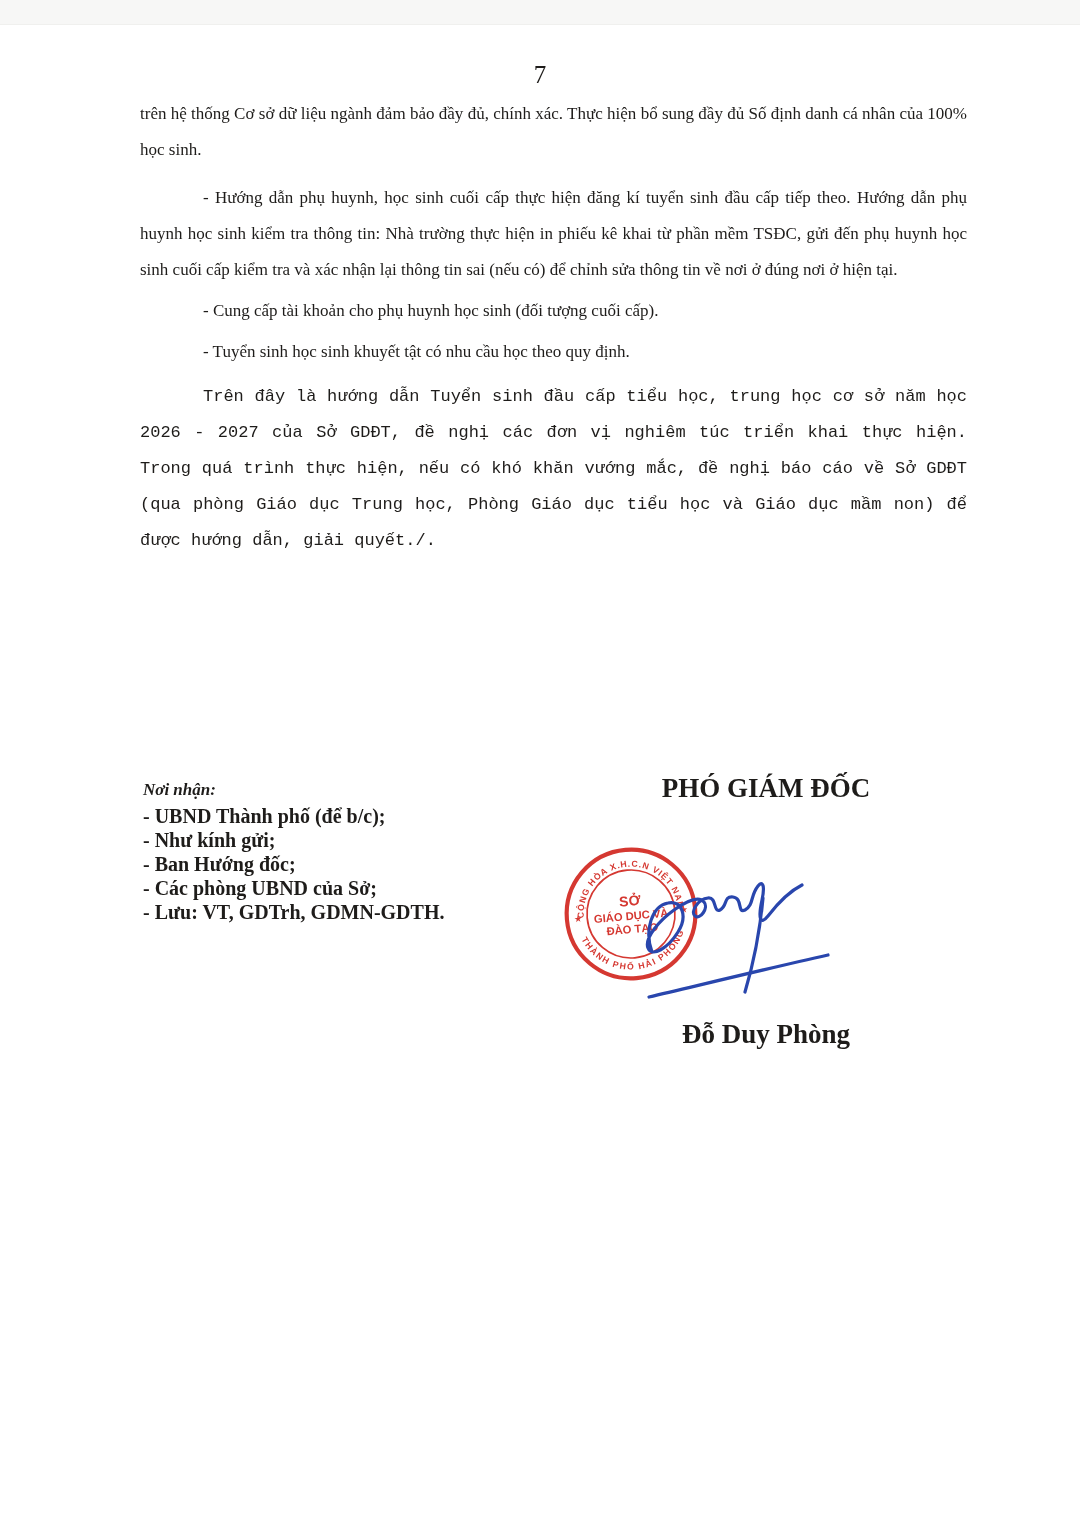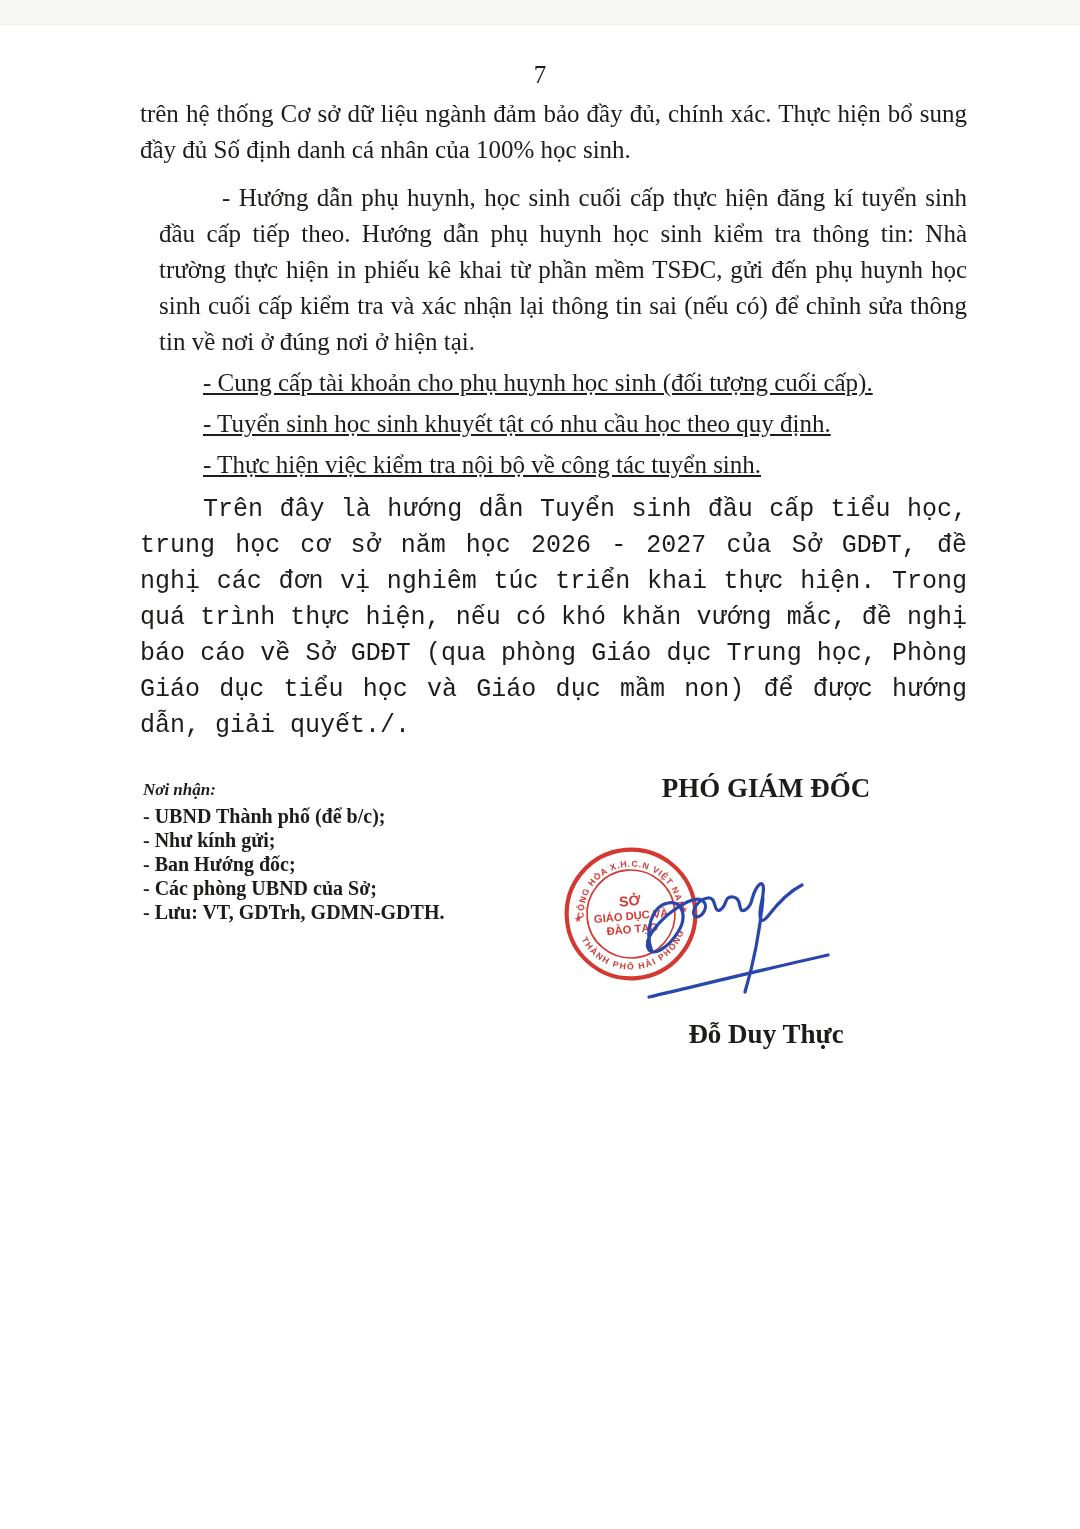--- a/index.html
+++ b/index.html
@@ -15,26 +15,26 @@
   .scan-band {
     position: absolute; top: 0; left: 0; width: 100%; height: 24px;
     background: #f7f7f6; border-bottom: 1px solid #f0f0ee;
   }
   .page-number {
     position: absolute; top: 60px; left: 0; width: 100%;
     text-align: center; font-size: 25px; line-height: 30px;
   }
   .body-text {
     position: absolute; top: 96px; left: 140px; width: 827px;
-    font-size: 25px; line-height: 36px; text-align: justify;
+    font-size: 17px; line-height: 36px; text-align: justify;
   }
   .body-text p { margin: 0; }
   .body-text p.indent { text-indent: 63px; }
-  .body-text p.guidance { margin-top: 12px; margin-left: 19px; }
-  .body-text p.bullet { margin: 5px 0; text-decoration: underline; }
+  .body-text p.guidance { margin-top: 12px; }
+  .body-text p.bullet { margin: 5px 0; }
   .body-text p.closing { margin-top: 9px; font-family: Liberation Mono, monospace; }
   .recipients {
     position: absolute; left: 143px; top: 776px; width: 380px;
   }
   .recipients .label {
     font-size: 17px; font-weight: bold; font-style: italic; line-height: 28px;
   }
   .recipients .item {
     font-size: 20px; line-height: 24px; font-weight: bold;
   }
@@ -66,21 +66,20 @@
 
   <div class="scan-band"></div>
 
   <div class="page-number">7</div>
 
   <div class="body-text">
     <p>trên hệ thống Cơ sở dữ liệu ngành đảm bảo đầy đủ, chính xác. Thực hiện bổ sung đầy đủ Số định danh cá nhân của 100% học sinh.</p>
     <p class="indent guidance">- Hướng dẫn phụ huynh, học sinh cuối cấp thực hiện đăng kí tuyển sinh đầu cấp tiếp theo. Hướng dẫn phụ huynh học sinh kiểm tra thông tin: Nhà trường thực hiện in phiếu kê khai từ phần mềm TSĐC, gửi đến phụ huynh học sinh cuối cấp kiểm tra và xác nhận lại thông tin sai (nếu có) để chỉnh sửa thông tin về nơi ở đúng nơi ở hiện tại.</p>
     <p class="indent bullet">- Cung cấp tài khoản cho phụ huynh học sinh (đối tượng cuối cấp).</p>
     <p class="indent bullet">- Tuyển sinh học sinh khuyết tật có nhu cầu học theo quy định.</p>
-    <p class="indent bullet">- Thực hiện việc kiểm tra nội bộ về công tác tuyển sinh.</p>
     <p class="indent closing">Trên đây là hướng dẫn Tuyển sinh đầu cấp tiểu học, trung học cơ sở năm học 2026 - 2027 của Sở GDĐT, đề nghị các đơn vị nghiêm túc triển khai thực hiện. Trong quá trình thực hiện, nếu có khó khăn vướng mắc, đề nghị báo cáo về Sở GDĐT (qua phòng Giáo dục Trung học, Phòng Giáo dục tiểu học và Giáo dục mầm non) để được hướng dẫn, giải quyết./.</p>
   </div>
 
   <div class="recipients">
     <div class="label">Nơi nhận:</div>
     <div class="item">- UBND Thành phố (để b/c);</div>
     <div class="item">- Như kính gửi;</div>
     <div class="item">- Ban Hướng đốc;</div>
     <div class="item">- Các phòng UBND của Sở;</div>
     <div class="item">- Lưu: VT, GDTrh, GDMN-GDTH.</div>
@@ -129,15 +128,15 @@
         C 743 898, 737 914, 745 910
         C 754 905, 750 896, 758 886
         C 763 880, 765 886, 762 900
         C 758 918, 760 926, 768 916
         C 778 903, 788 892, 802 885"></path>
       <path d="M 763 898 C 760 930, 754 962, 745 992"></path>
       <path d="M 649 997 C 700 985, 770 968, 828 955"></path>
     </g>
   </svg>
 
-  <div class="signer-name">Đỗ Duy Thực</div>
+  <div class="signer-name">Đỗ Duy Phòng</div>
 
 </div>
 
 </body></html>

